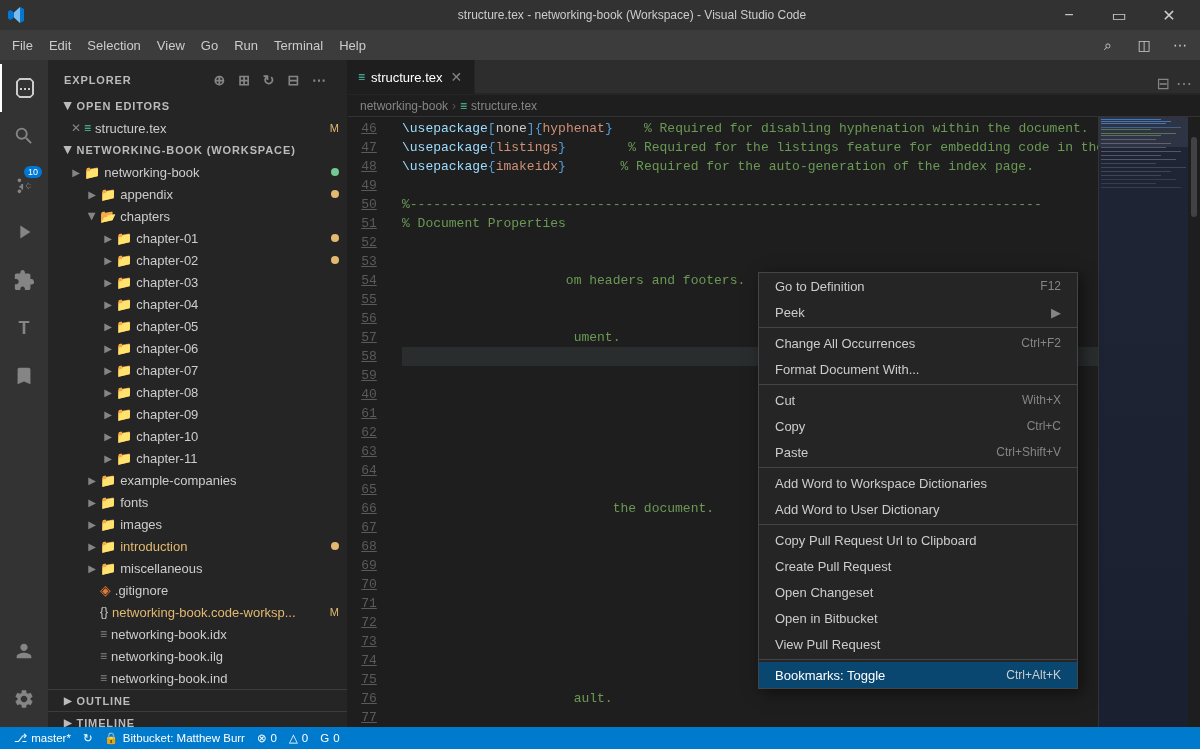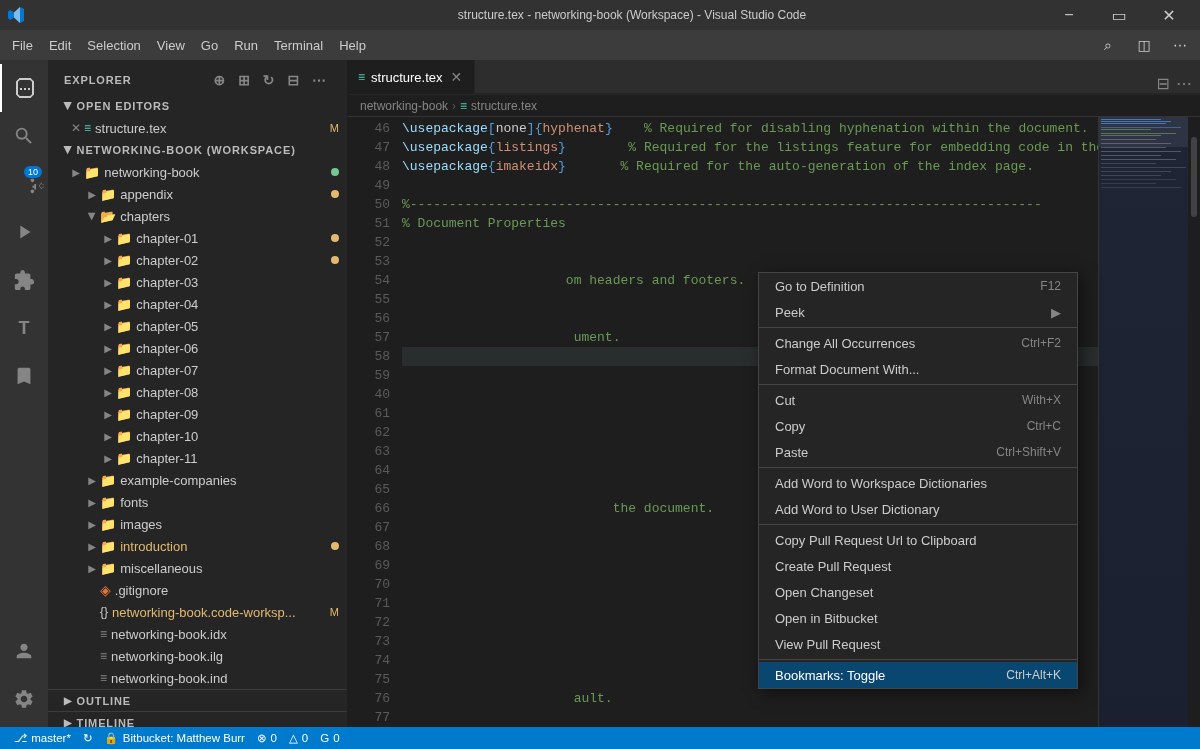--- a/index.html
+++ b/index.html
@@ -279,26 +279,27 @@
       overflow: hidden;
       background: #1e1e1e;
       font-family: 'Consolas', 'Courier New', monospace;
       font-size: 13px;
     }
     #line-numbers {
       width: 50px;
       background: #1e1e1e;
       color: #5a5a5a;
       padding: 0 8px 0 0;
-      text-align: right;
+      text-align: center;
       user-select: none;
       line-height: 19px;
       padding-top: 2px;
       flex-shrink: 0;
       overflow: hidden;
+      text-decoration: underline;
     }
     #code-lines {
       flex: 1;
       overflow: hidden;
       line-height: 19px;
       padding-top: 2px;
       padding-left: 4px;
       overflow-y: auto;
     }
     #code-lines::-webkit-scrollbar { width: 6px; height: 6px; }
@@ -467,21 +468,21 @@
       <svg width="24" height="24" viewBox="0 0 24 24" fill="currentColor">
           <path d="M17.5 2H6.5L3 5.5v13L6.5 22h11L21 18.5v-13L17.5 2zM19 18.17L17.17 20H6.83L5 18.17V5.83L6.83 4h10.34L19 5.83V18.17z"></path>
           <path d="M9 12H7v2h2v-2zM13 12h-2v2h2v-2zM17 12h-2v2h2v-2z"></path>
         </svg>
     </div>
     <div class="activity-icon">
       <svg width="22" height="22" viewBox="0 0 24 24" fill="currentColor">
           <path d="M15.5 14h-.79l-.28-.27A6.471 6.471 0 0 0 16 9.5 6.5 6.5 0 1 0 9.5 16c1.61 0 3.09-.59 4.23-1.57l.27.28v.79l5 4.99L20.49 19l-4.99-5zm-6 0C7.01 14 5 11.99 5 9.5S7.01 5 9.5 5 14 7.01 14 9.5 11.99 14 9.5 14z"></path>
         </svg>
     </div>
-    <div class="activity-icon" style="position:relative;justify-content:flex-end;">
+    <div class="activity-icon" style="position:relative;">
       <svg width="22" height="22" viewBox="0 0 24 24" fill="currentColor">
           <path d="M17 12c-1.1 0-2 .9-2 2s.9 2 2 2 2-.9 2-2-.9-2-2-2zM7 6c-1.1 0-2 .9-2 2s.9 2 2 2 2-.9 2-2-.9-2-2-2zm0 12c-1.1 0-2 .9-2 2s.9 2 2 2 2-.9 2-2-.9-2-2-2zm10-8v2h2v4h-2v2l-3-4 3-4zm-6 8H9v-2H7v-2h2v-2h2v6z"></path>
         </svg>
       <span class="badge">10</span>
     </div>
     <div class="activity-icon">
       <svg width="22" height="22" viewBox="0 0 24 24" fill="currentColor">
           <path d="M8 5v14l11-7z"></path>
         </svg>
     </div>

